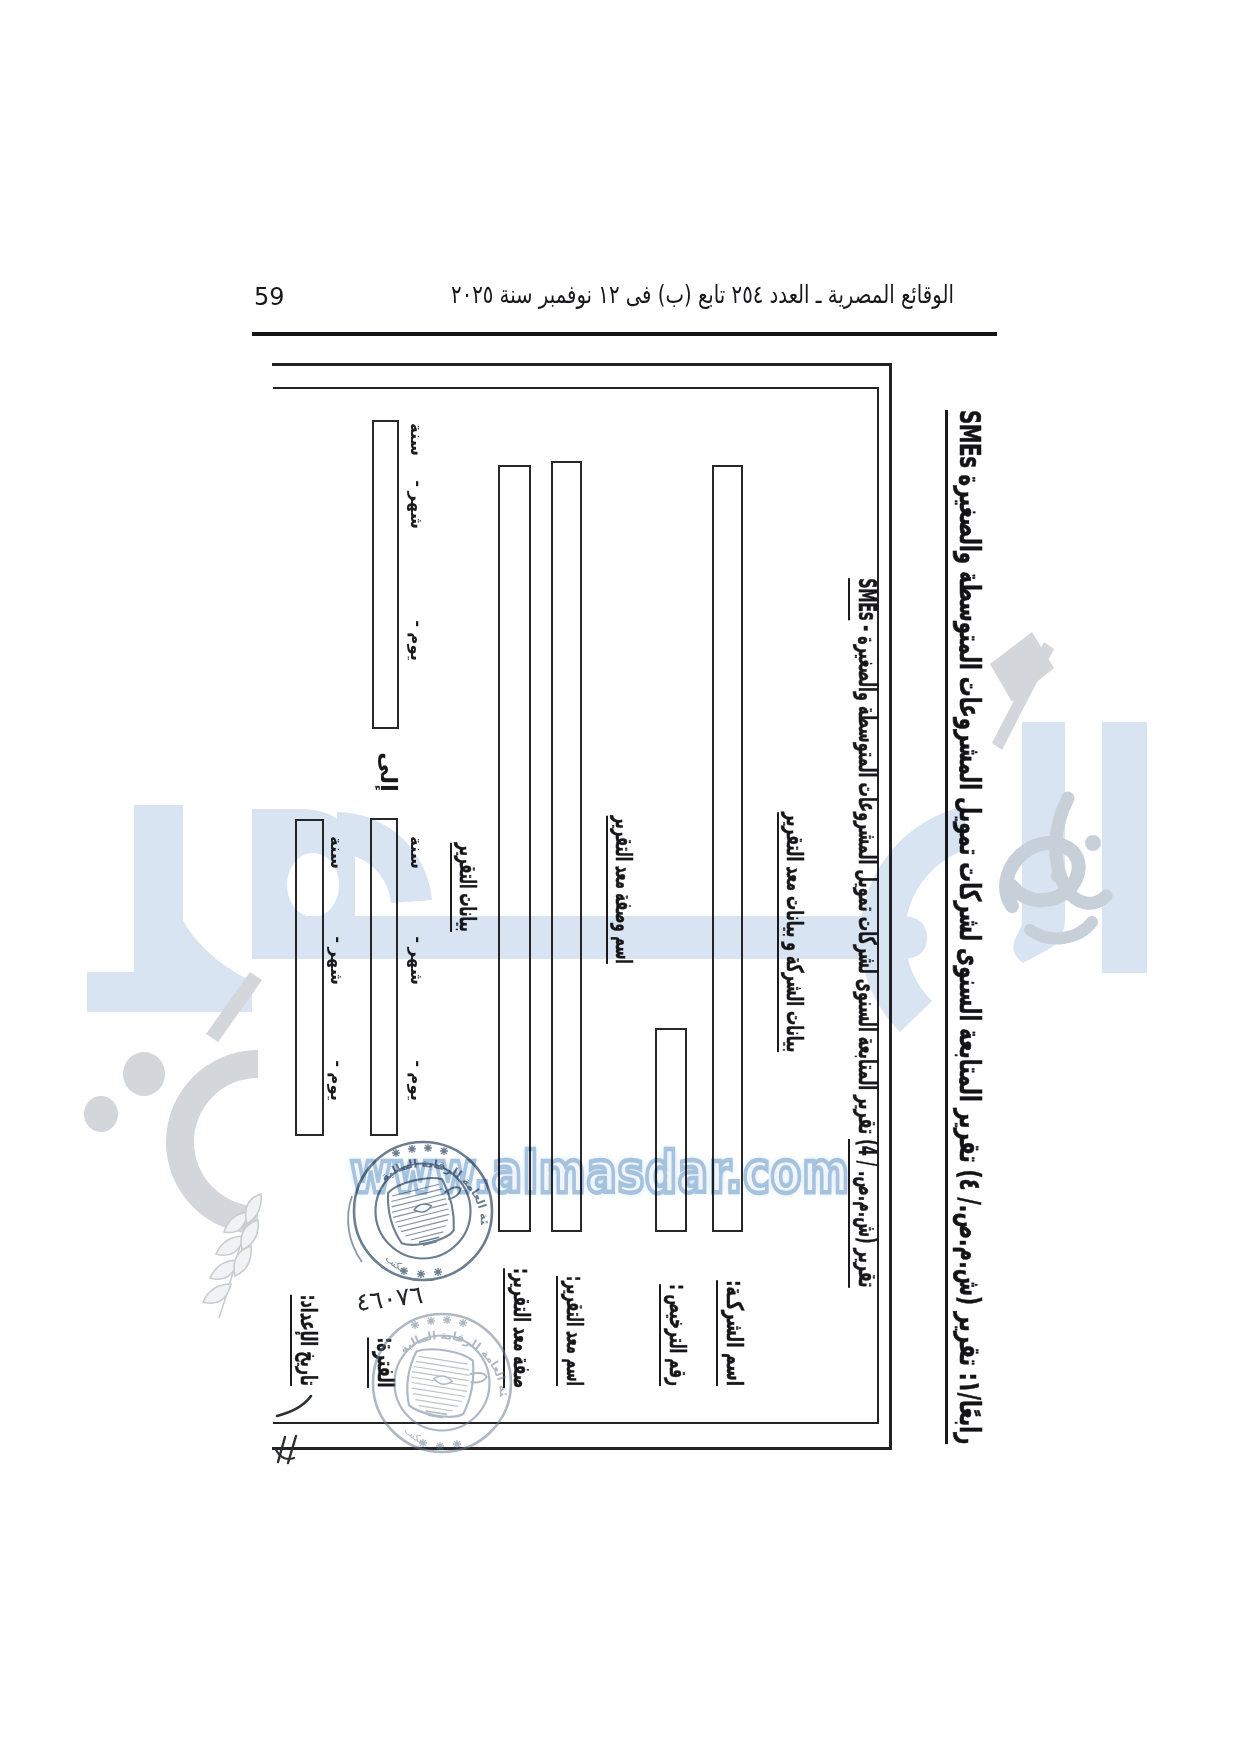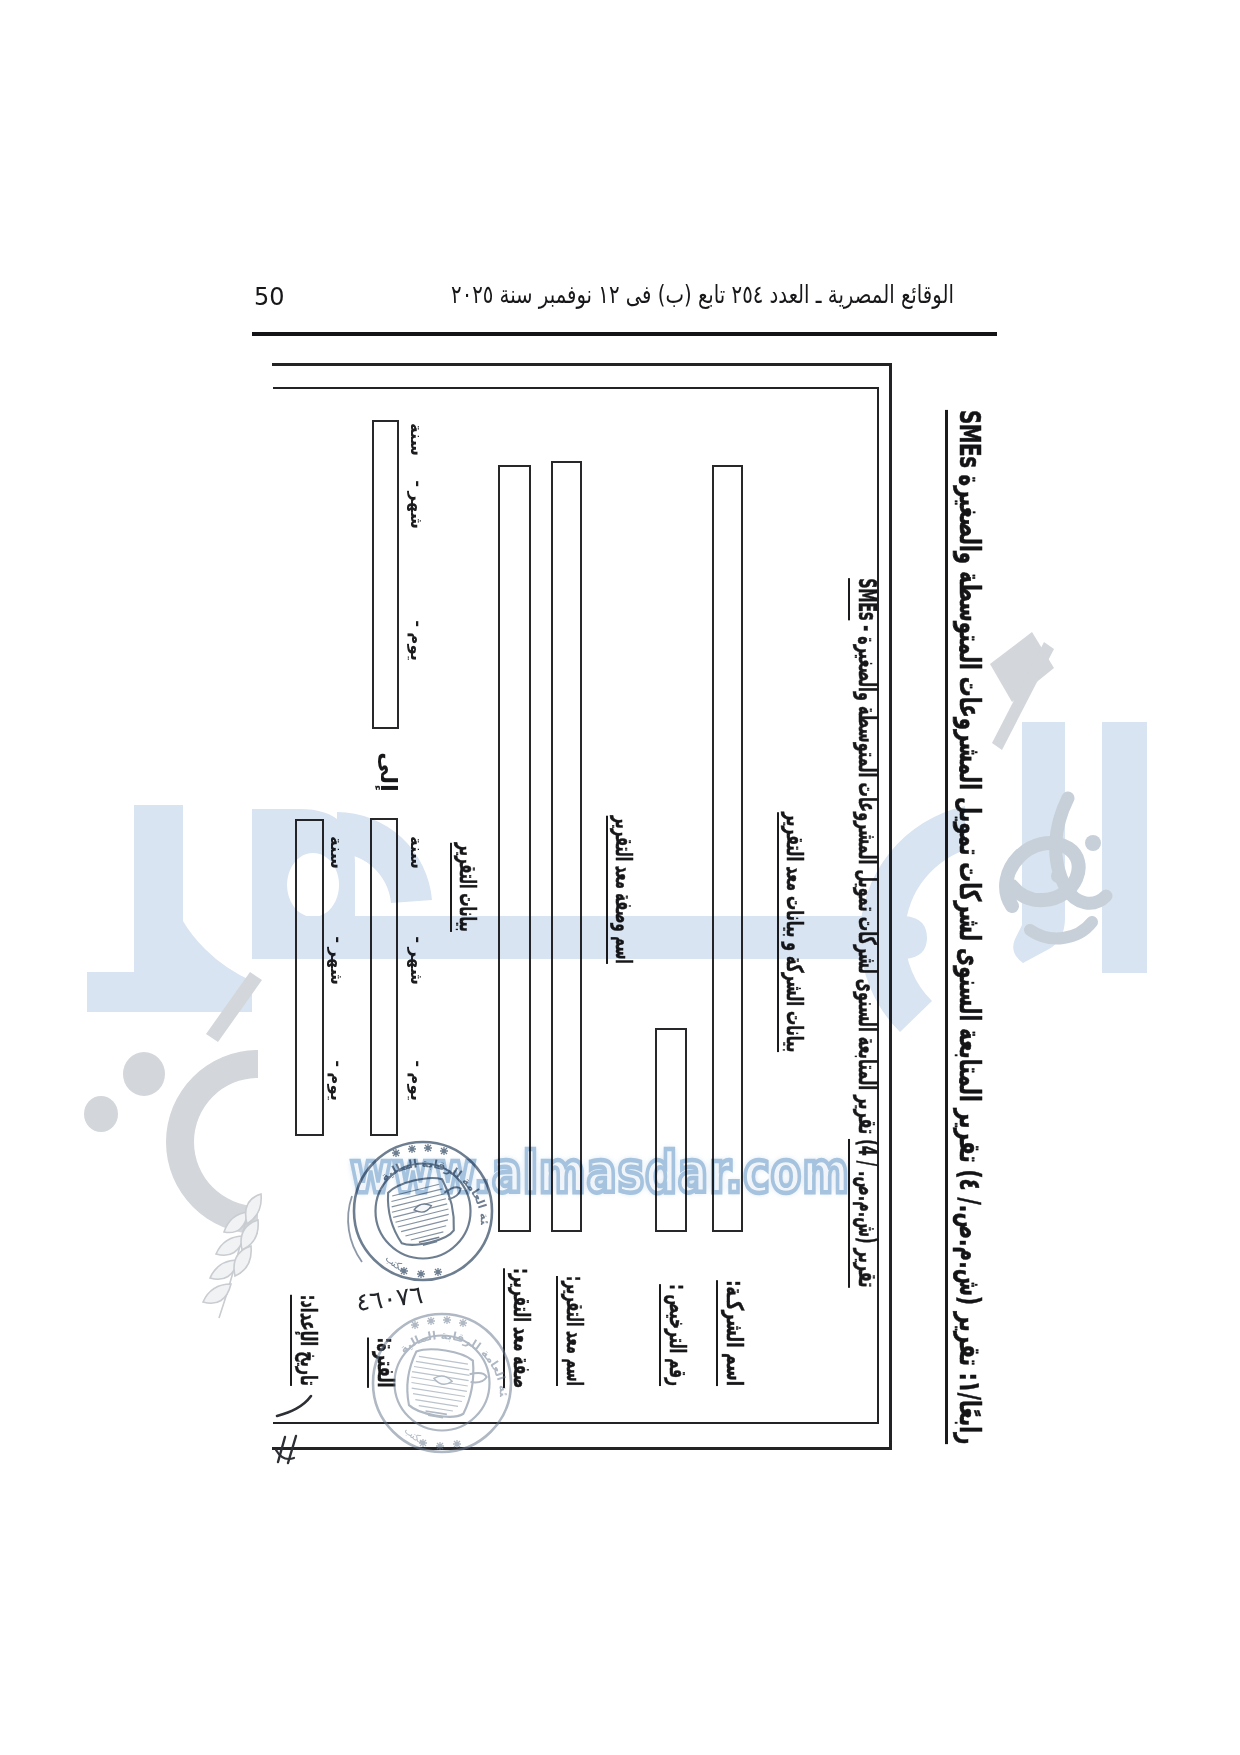--- a/index.html
+++ b/index.html
@@ -53,21 +53,21 @@
           letter-spacing:1px;color:rgba(255,255,255,.82);
           -webkit-text-stroke:4.5px #a5c3de;
           text-shadow:0 0 7px rgba(175,201,226,.85),0 0 2px rgba(175,201,226,.9);transform:scaleX(.787);transform-origin:0 50%;}
 </style>
 </head>
 <body>
 
 <div class="page">
 
   <div class="abs gz-title">الوقائع المصرية ـ العدد ٢٥٤ تابع (ب) فى ١٢ نوفمبر سنة ٢٠٢٥</div>
-  <div class="abs gz-num">50</div>
+  <div class="abs gz-num">59</div>
   <div class="abs gz-rule"></div>
 
   <div class="abs form-rot">
 
     <div class="abs otitle">رابعًا/١: تقرير (ش.م.ص./ ٤) تقرير المتابعة السنوى لشركات تمويل المشروعات المتوسطة والصغيرة SMEs</div>
 
     <div class="abs obox"></div>
     <div class="abs ibox"></div>
 
     <div class="abs ititle"><span class="u">تقرير (ش.م.ص. / 4)</span><span> تقرير المتابعة السنوى لشركات تمويل المشروعات المتوسطة والصغيرة - </span><span class="u">SMEs</span></div>

